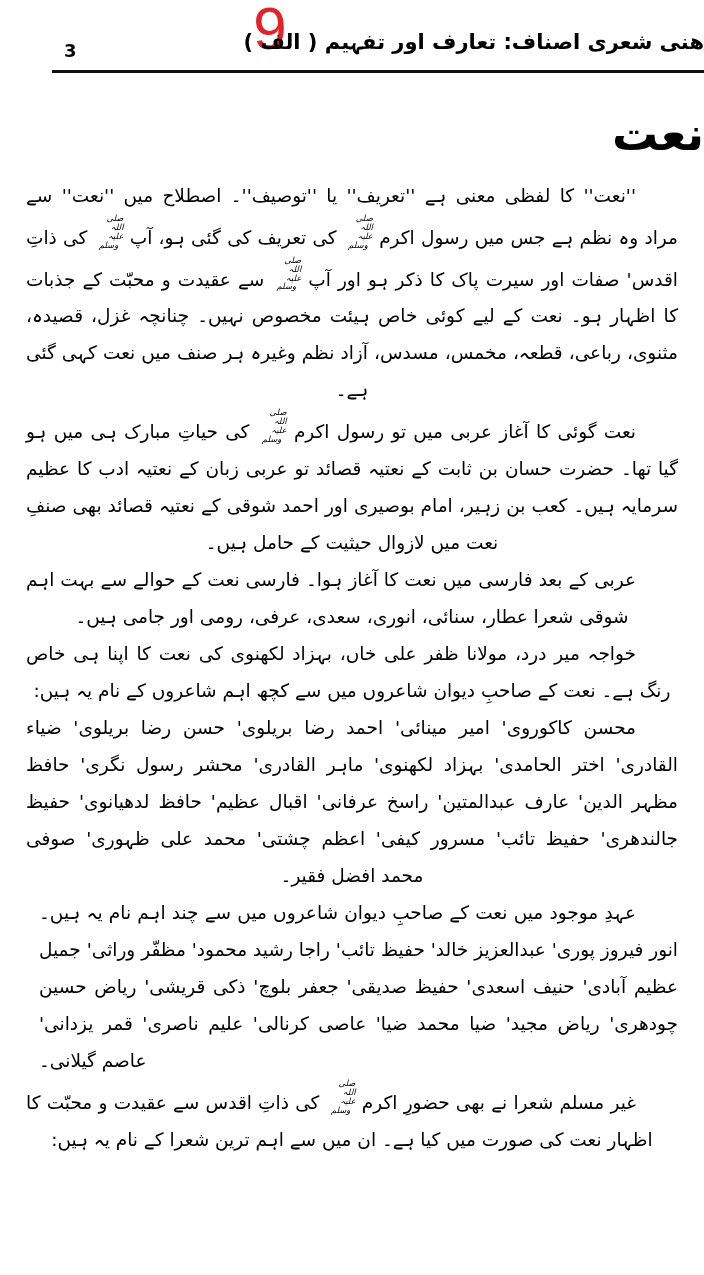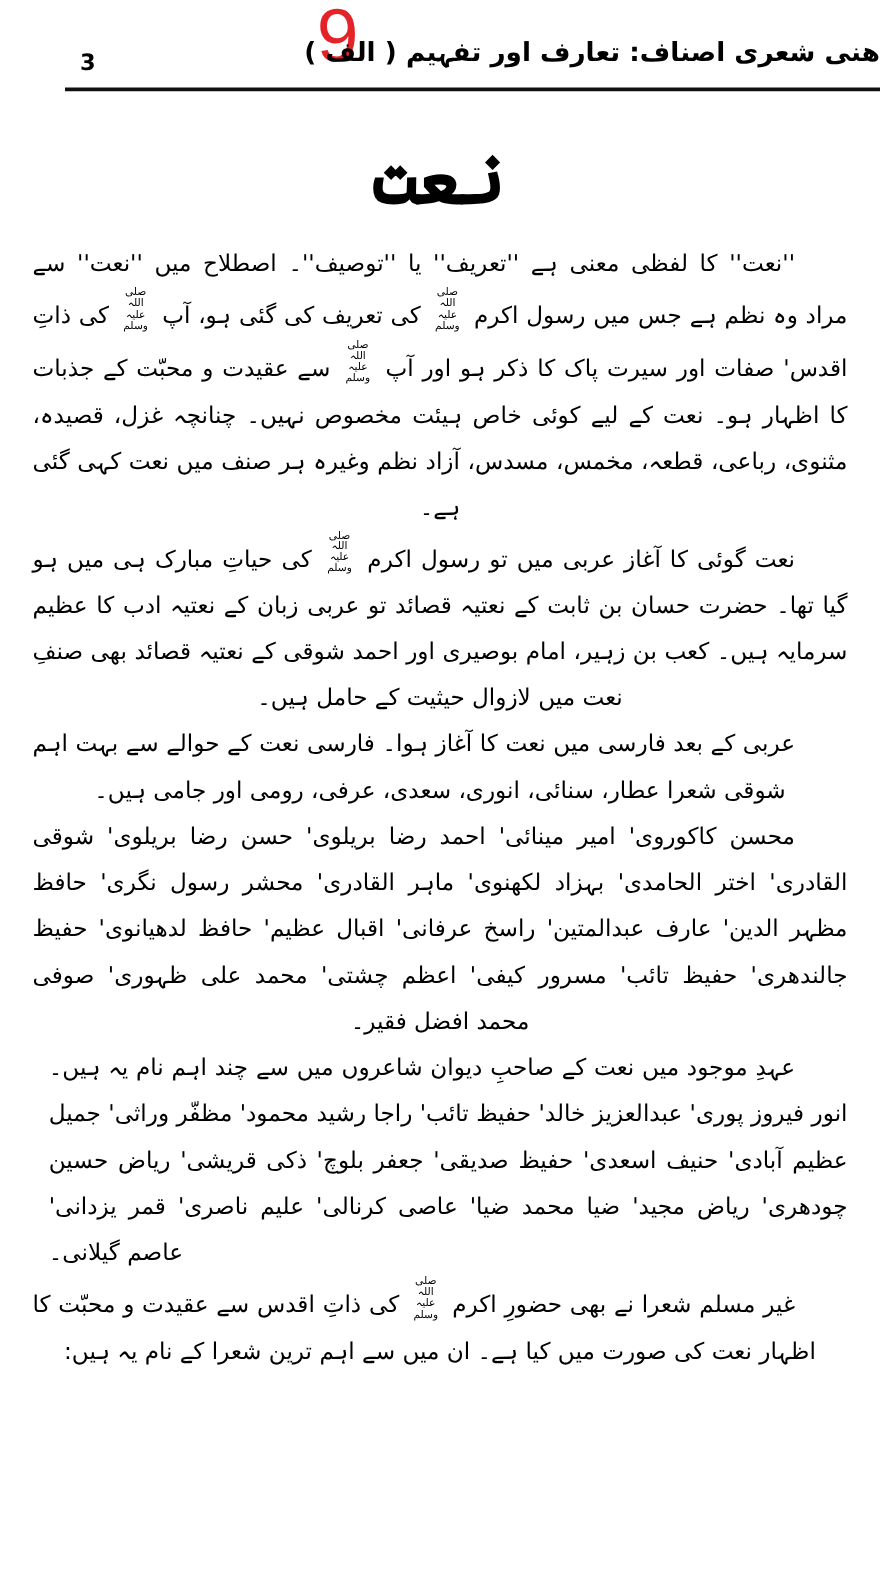--- a/index.html
+++ b/index.html
@@ -31,46 +31,46 @@
   }
   .book-title {
     position:absolute; top:30px; right:0;
     font-size:21px; font-weight:bold;
     white-space:nowrap;
   }
   
   .content { position:absolute; top:72px; left:0; right:0; }
   .main-title {
     margin:36px 0 16px 0;
-    text-align:center;
-    font-size:60px; font-weight:bold;
+    text-align:right;
+    font-size:46px; font-weight:bold;
     line-height:1.15;
-    font-family:Liberation Serif, serif;
   }
   .body-text {
     margin:12px 26px 0 26px;
     font-size:18.5px;
     line-height:37px;
     text-align:justify;
   }
   .body-text p {
     margin:0;
     text-indent:42px;
   }
   .body-text p.last-center { text-align-last:center; }
   .body-text p.last-left   { text-align-last:left;margin-left:13px; }
   
   .saw {
     display:inline-block;
     width:30px;
     font-size:8.5px;
     line-height:1.05;
-    text-align:center;
+    text-align:right;
     vertical-align:-4px;
     text-indent:0;
+    font-style:italic;
   }
 </style>
 </head>
 <body>
 
 <div class="page">
 
   <div class="page-num">3</div>
 
   <div class="section-num" style="color: rgb(228, 34, 39);">9</div>
@@ -80,19 +80,20 @@
   <div class="hdr-rule"></div>
 
   <div class="content">
     <h1 class="main-title">نعت</h1>
 
     <div class="body-text">
 
     <p class="last-center">''نعت'' کا لفظی معنی ہے ''تعریف'' یا ''توصیف''۔ اصطلاح میں ''نعت'' سے مراد وہ نظم ہے جس میں رسول اکرم <span class="saw">صلی اللہ علیہ وسلم</span> کی تعریف کی گئی ہو، آپ <span class="saw">صلی اللہ علیہ وسلم</span> کی ذاتِ اقدس' صفات اور سیرت پاک کا ذکر ہو اور آپ <span class="saw">صلی اللہ علیہ وسلم</span> سے عقیدت و محبّت کے جذبات کا اظہار ہو۔ نعت کے لیے کوئی خاص ہیئت مخصوص نہیں۔ چنانچہ غزل، قصیدہ، مثنوی، رباعی، قطعہ، مخمس، مسدس، آزاد نظم وغیرہ ہر صنف میں نعت کہی گئی ہے۔</p>
         <p class="last-center">نعت گوئی کا آغاز عربی میں تو رسول اکرم <span class="saw">صلی اللہ علیہ وسلم</span> کی حیاتِ مبارک ہی میں ہو گیا تھا۔ حضرت حسان بن ثابت کے نعتیہ قصائد تو عربی زبان کے نعتیہ ادب کا عظیم سرمایہ ہیں۔ کعب بن زہیر، امام بوصیری اور احمد شوقی کے نعتیہ قصائد بھی صنفِ نعت میں لازوال حیثیت کے حامل ہیں۔</p>
         <p class="last-center">عربی کے بعد فارسی میں نعت کا آغاز ہوا۔ فارسی نعت کے حوالے سے بہت اہم شوقی شعرا عطار، سنائی، انوری، سعدی، عرفی، رومی اور جامی ہیں۔</p>
-        <p class="last-center">محسن کاکوروی' امیر مینائی' احمد رضا بریلوی' حسن رضا بریلوی' شوقی القادری' اختر الحامدی' بہزاد لکھنوی' ماہر القادری' محشر رسول نگری' حافظ مظہر الدین' عارف عبدالمتین' راسخ عرفانی' اقبال عظیم' حافظ لدھیانوی' حفیظ جالندھری' حفیظ تائب' مسرور کیفی' اعظم چشتی' محمد علی ظہوری' صوفی محمد افضل فقیر۔</p>
+        <p class="last-center">خواجہ میر درد، مولانا ظفر علی خاں، بہزاد لکھنوی کی نعت کا اپنا ہی خاص رنگ ہے۔ نعت کے صاحبِ دیوان شاعروں میں سے کچھ اہم شاعروں کے نام یہ ہیں:</p>
+        <p class="last-center">محسن کاکوروی' امیر مینائی' احمد رضا بریلوی' حسن رضا بریلوی' ضیاء القادری' اختر الحامدی' بہزاد لکھنوی' ماہر القادری' محشر رسول نگری' حافظ مظہر الدین' عارف عبدالمتین' راسخ عرفانی' اقبال عظیم' حافظ لدھیانوی' حفیظ جالندھری' حفیظ تائب' مسرور کیفی' اعظم چشتی' محمد علی ظہوری' صوفی محمد افضل فقیر۔</p>
         <p class="last-left">عہدِ موجود میں نعت کے صاحبِ دیوان شاعروں میں سے چند اہم نام یہ ہیں۔ انور فیروز پوری' عبدالعزیز خالد' حفیظ تائب' راجا رشید محمود' مظفّر وراثی' جمیل عظیم آبادی' حنیف اسعدی' حفیظ صدیقی' جعفر بلوچ' ذکی قریشی' ریاض حسین چودھری' ریاض مجید' ضیا محمد ضیا' عاصی کرنالی' علیم ناصری' قمر یزدانی' عاصم گیلانی۔</p>
         <p class="last-center">غیر مسلم شعرا نے بھی حضورِ اکرم <span class="saw">صلی اللہ علیہ وسلم</span> کی ذاتِ اقدس سے عقیدت و محبّت کا اظہار نعت کی صورت میں کیا ہے۔ ان میں سے اہم ترین شعرا کے نام یہ ہیں:</p>
       </div>
   </div>
 
 </div>
 
 </body></html>

